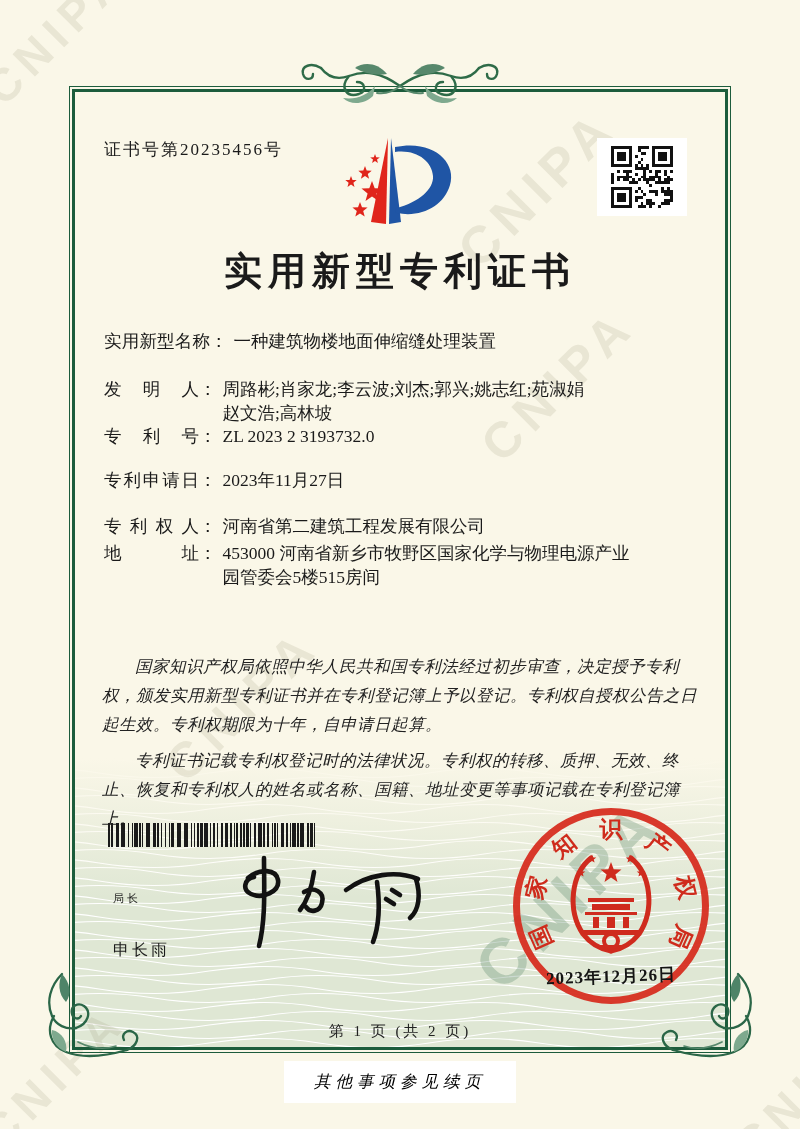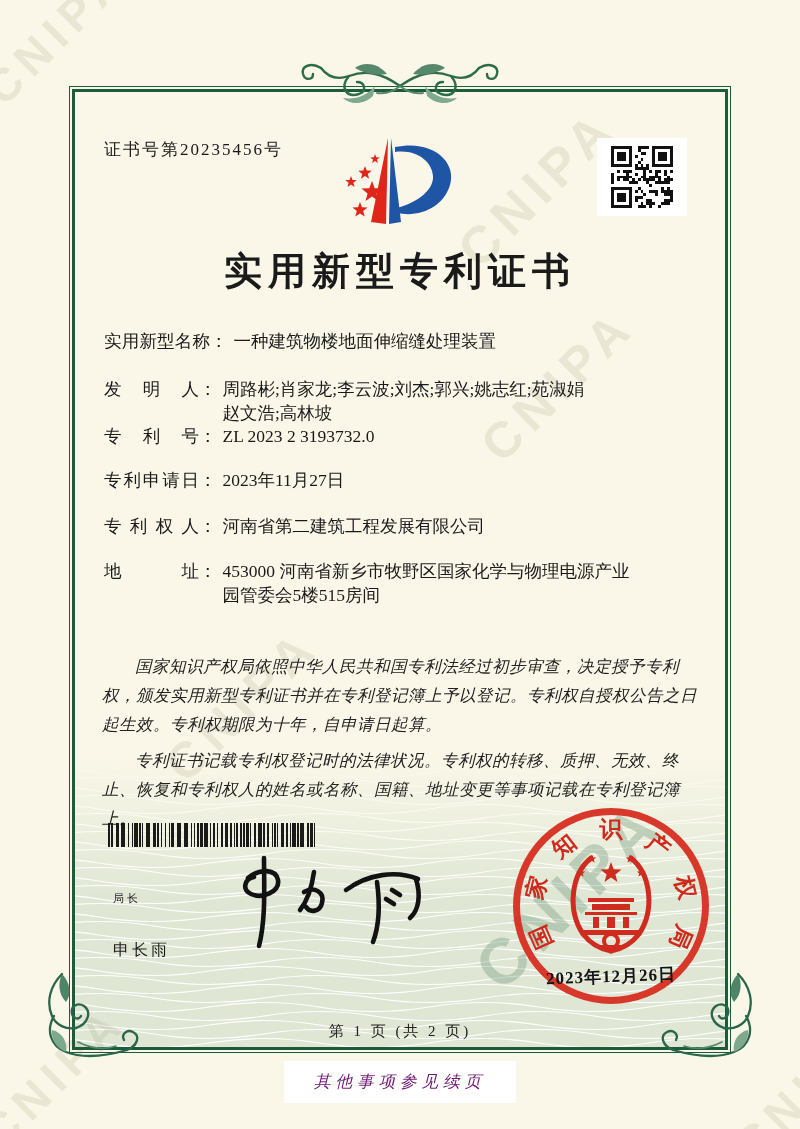--- a/index.html
+++ b/index.html
@@ -56,21 +56,21 @@
   .seal-char { position:absolute; left:50%; top:50%; width:26px; height:26px; margin:-13px 0 0 -13px;
     font-size:23px; font-weight:bold; color:#cf2b1c; text-align:center; line-height:26px; }
   .seal-emblem { position:absolute; left:48px; top:38px; }
   .seal-date { position:absolute; left:0; bottom:16px; width:100%; text-align:center;
     font-size:17px; font-weight:bold; color:#141414; letter-spacing:1px; transform:rotate(-2deg); }
   
   .pagenum { position:absolute; left:0; top:1022px; width:800px; text-align:center;
     font-size:15px; letter-spacing:3px; color:#222; z-index:4; }
   .contbox { position:absolute; left:50%; top:1061px; transform:translateX(-50%);
     background:#ffffff; padding:10px 30px; z-index:4; }
-  .contbox span { font-style:italic; font-size:16.5px; letter-spacing:5px; color:#701a75; }
+  .contbox span { font-style:italic; font-size:16.5px; letter-spacing:5px; color:#000000; }
   .orn { position:absolute; z-index:3; pointer-events:none; }
 </style>
 </head>
 <body>
 
 <svg class="wavezone" id="waves" width="652" height="290">
     <rect width="652" height="290" fill="#dfe7d4"></rect>
     <path d="M-30,6 q55,-9 110,0 t110,0 t110,0 t110,0 t110,0 t110,0 t110,0" fill="none" stroke="#ffffff" stroke-width="1.2"></path>
     <path d="M-85,15 q55,-9 110,0 t110,0 t110,0 t110,0 t110,0 t110,0 t110,0" fill="none" stroke="#ffffff" stroke-width="1.2"></path>
     <path d="M-30,24 q55,-9 110,0 t110,0 t110,0 t110,0 t110,0 t110,0 t110,0" fill="none" stroke="#ffffff" stroke-width="1.2"></path>
@@ -296,21 +296,21 @@
 </div>
 <div class="row" style="top:424px;">
   <span class="lbl">专利号</span><span class="colon">：</span><span class="val">ZL 2023 2 3193732.0</span>
 </div>
 <div class="row" style="top:468px;">
   <span class="lbl">专利申请日</span><span class="colon">：</span><span class="val">2023年11月27日</span>
 </div>
 <div class="row" style="top:514px;">
   <span class="lbl">专利权人</span><span class="colon">：</span><span class="val">河南省第二建筑工程发展有限公司</span>
 </div>
-<div class="row" style="top:559px;">
+<div class="row" style="top:541px;">
   <span class="lbl">地址</span><span class="colon">：</span><span class="val">453000 河南省新乡市牧野区国家化学与物理电源产业
 园管委会5楼515房间</span>
 </div>
 <div class="row" style="top:612px; width:600px;">
 </div>
 
 <div class="paras">
   <p>国家知识产权局依照中华人民共和国专利法经过初步审查，决定授予专利权，颁发实用新型专利证书并在专利登记簿上予以登记。专利权自授权公告之日起生效。专利权期限为十年，自申请日起算。</p>
   <p>专利证书记载专利权登记时的法律状况。专利权的转移、质押、无效、终止、恢复和专利权人的姓名或名称、国籍、地址变更等事项记载在专利登记簿上。</p>
 </div>

